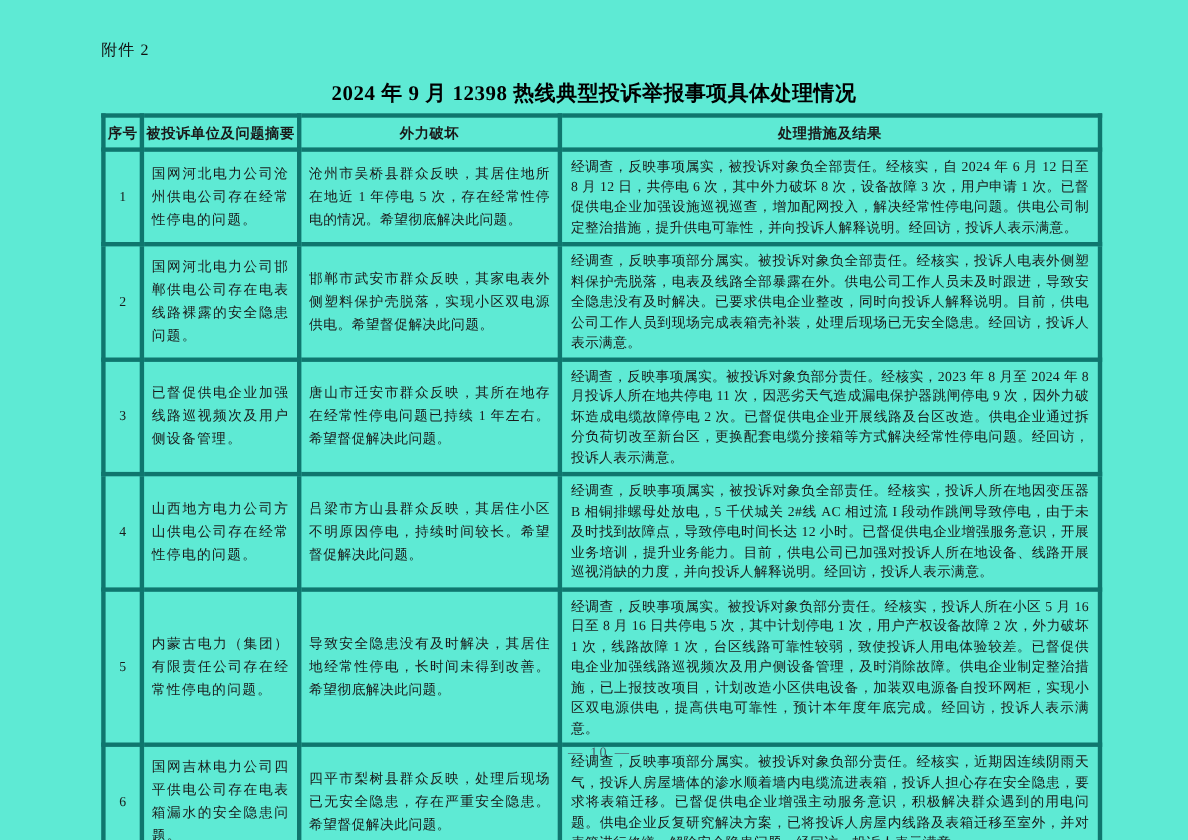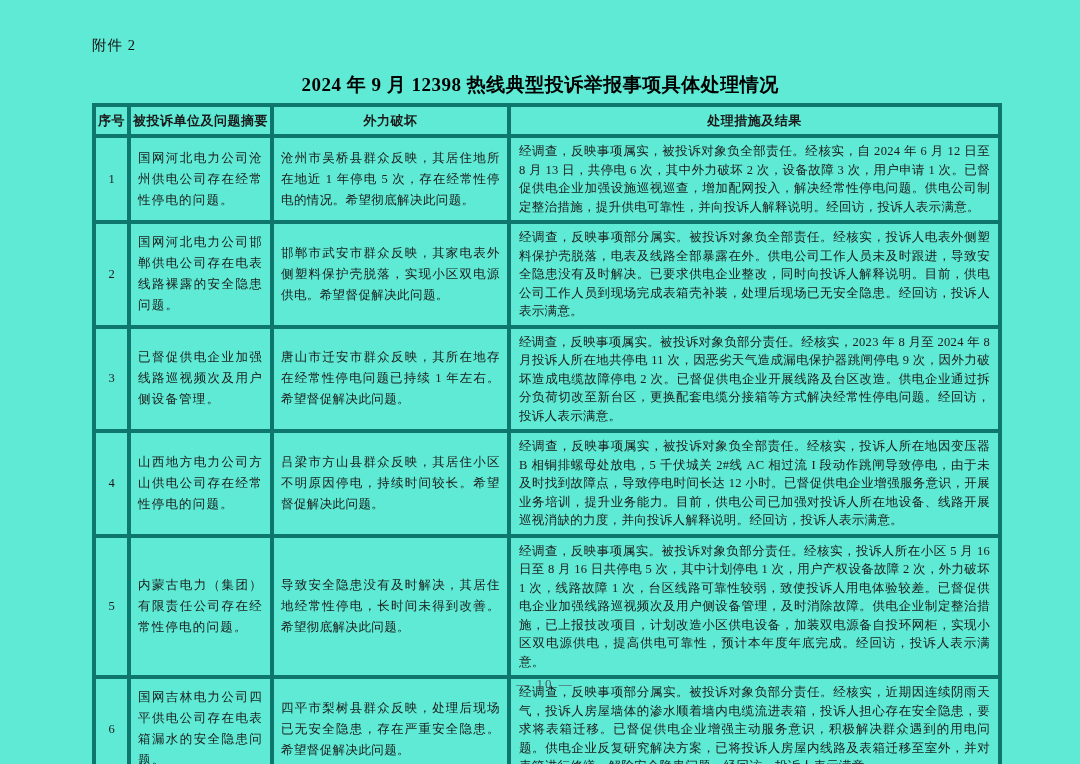--- a/index.html
+++ b/index.html
@@ -125,21 +125,21 @@
         <th>被投诉单位及问题摘要</th>
         <th>外力破坏</th>
         <th>处理措施及结果</th>
       </tr>
     </thead>
     <tbody>
       <tr class="row-1">
         <td class="cell-no">1</td>
         <td class="cell-unit">国网河北电力公司沧州供电公司存在经常性停电的问题。</td>
         <td class="cell-issue">沧州市吴桥县群众反映，其居住地所在地近 1 年停电 5 次，存在经常性停电的情况。希望彻底解决此问题。</td>
-        <td class="cell-result">经调查，反映事项属实，被投诉对象负全部责任。经核实，自 2024 年 6 月 12 日至 8 月 13 日，共停电 6 次，其中外力破坏 2 次，设备故障 3 次，用户申请 1 次。已督促供电企业加强设施巡视巡查，增加配网投入，解决经常性停电问题。供电公司制定整治措施，提升供电可靠性，并向投诉人解释说明。经回访，投诉人表示满意。</td>
+        <td class="cell-result">经调查，反映事项属实，被投诉对象负全部责任。经核实，自 2024 年 6 月 12 日至 8 月 12 日，共停电 6 次，其中外力破坏 8 次，设备故障 3 次，用户申请 1 次。已督促供电企业加强设施巡视巡查，增加配网投入，解决经常性停电问题。供电公司制定整治措施，提升供电可靠性，并向投诉人解释说明。经回访，投诉人表示满意。</td>
       </tr>
       <tr class="row-2">
         <td class="cell-no">2</td>
         <td class="cell-unit">国网河北电力公司邯郸供电公司存在电表线路裸露的安全隐患问题。</td>
         <td class="cell-issue">邯郸市武安市群众反映，其家电表外侧塑料保护壳脱落，实现小区双电源供电。希望督促解决此问题。</td>
         <td class="cell-result">经调查，反映事项部分属实。被投诉对象负全部责任。经核实，投诉人电表外侧塑料保护壳脱落，电表及线路全部暴露在外。供电公司工作人员未及时跟进，导致安全隐患没有及时解决。已要求供电企业整改，同时向投诉人解释说明。目前，供电公司工作人员到现场完成表箱壳补装，处理后现场已无安全隐患。经回访，投诉人表示满意。</td>
       </tr>
       <tr class="row-3">
         <td class="cell-no">3</td>
         <td class="cell-unit">已督促供电企业加强线路巡视频次及用户侧设备管理。</td>

